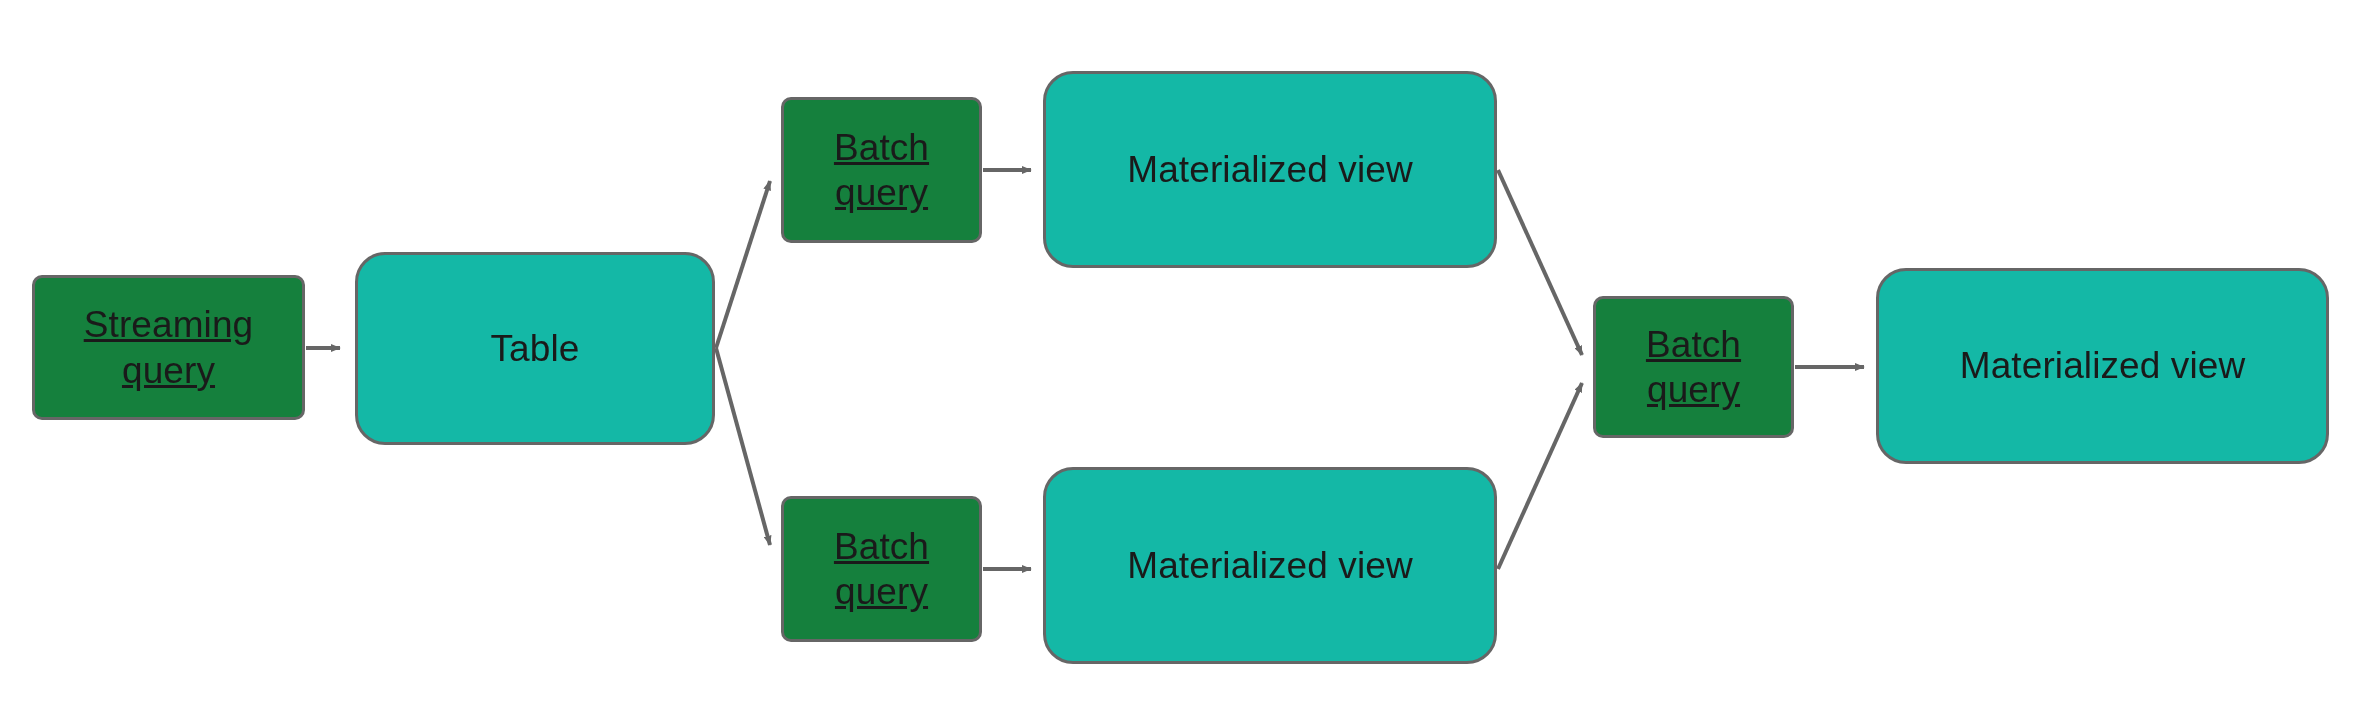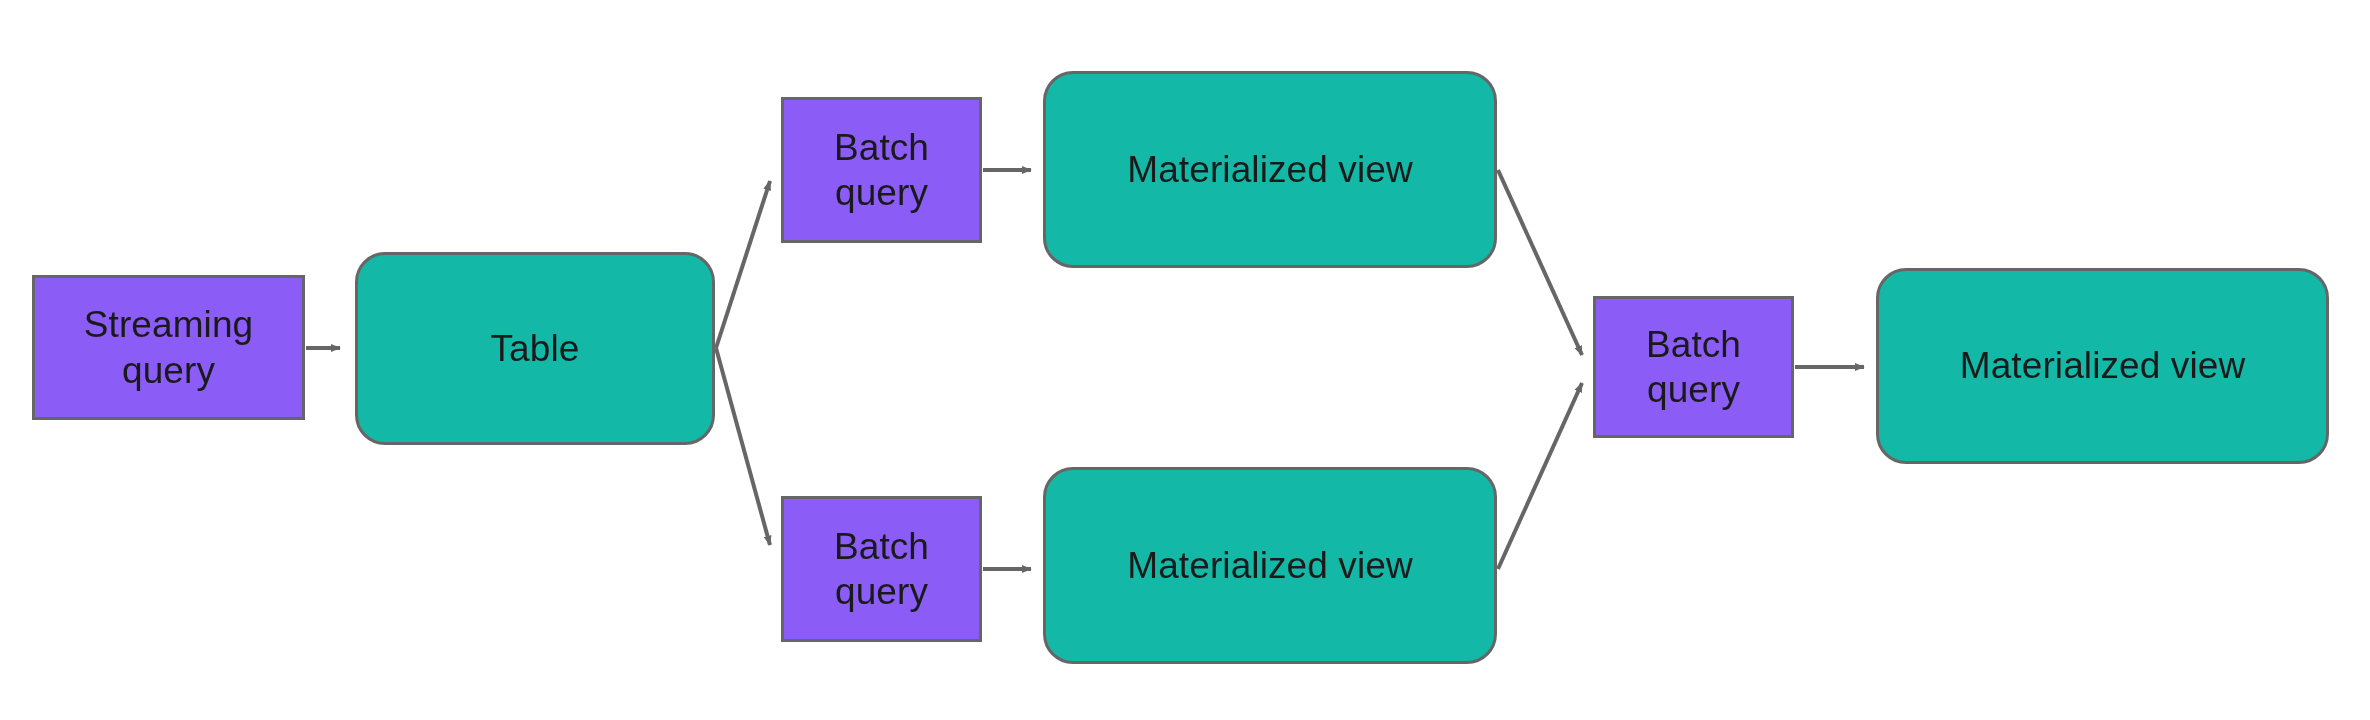--- a/index.html
+++ b/index.html
@@ -34,22 +34,23 @@
     text-align: center;
     border: 3px solid #666666;
     color: #1a1a1a;
     font-size: 37px;
     line-height: 1.22;
     letter-spacing: 0.1px;
     white-space: pre-line;
     z-index: 2;
   }
   .node.process {
-    background: #8b5cf6;
-    border-radius: 0;
+    background: #15803d;
+    border-radius: 10px;
+    text-decoration: underline;
   }
   .node.store {
     background: #14b8a6;
     border-radius: 30px;
   }
 </style>
 </head>
 <body>
 
 <div id="diagram-canvas">

